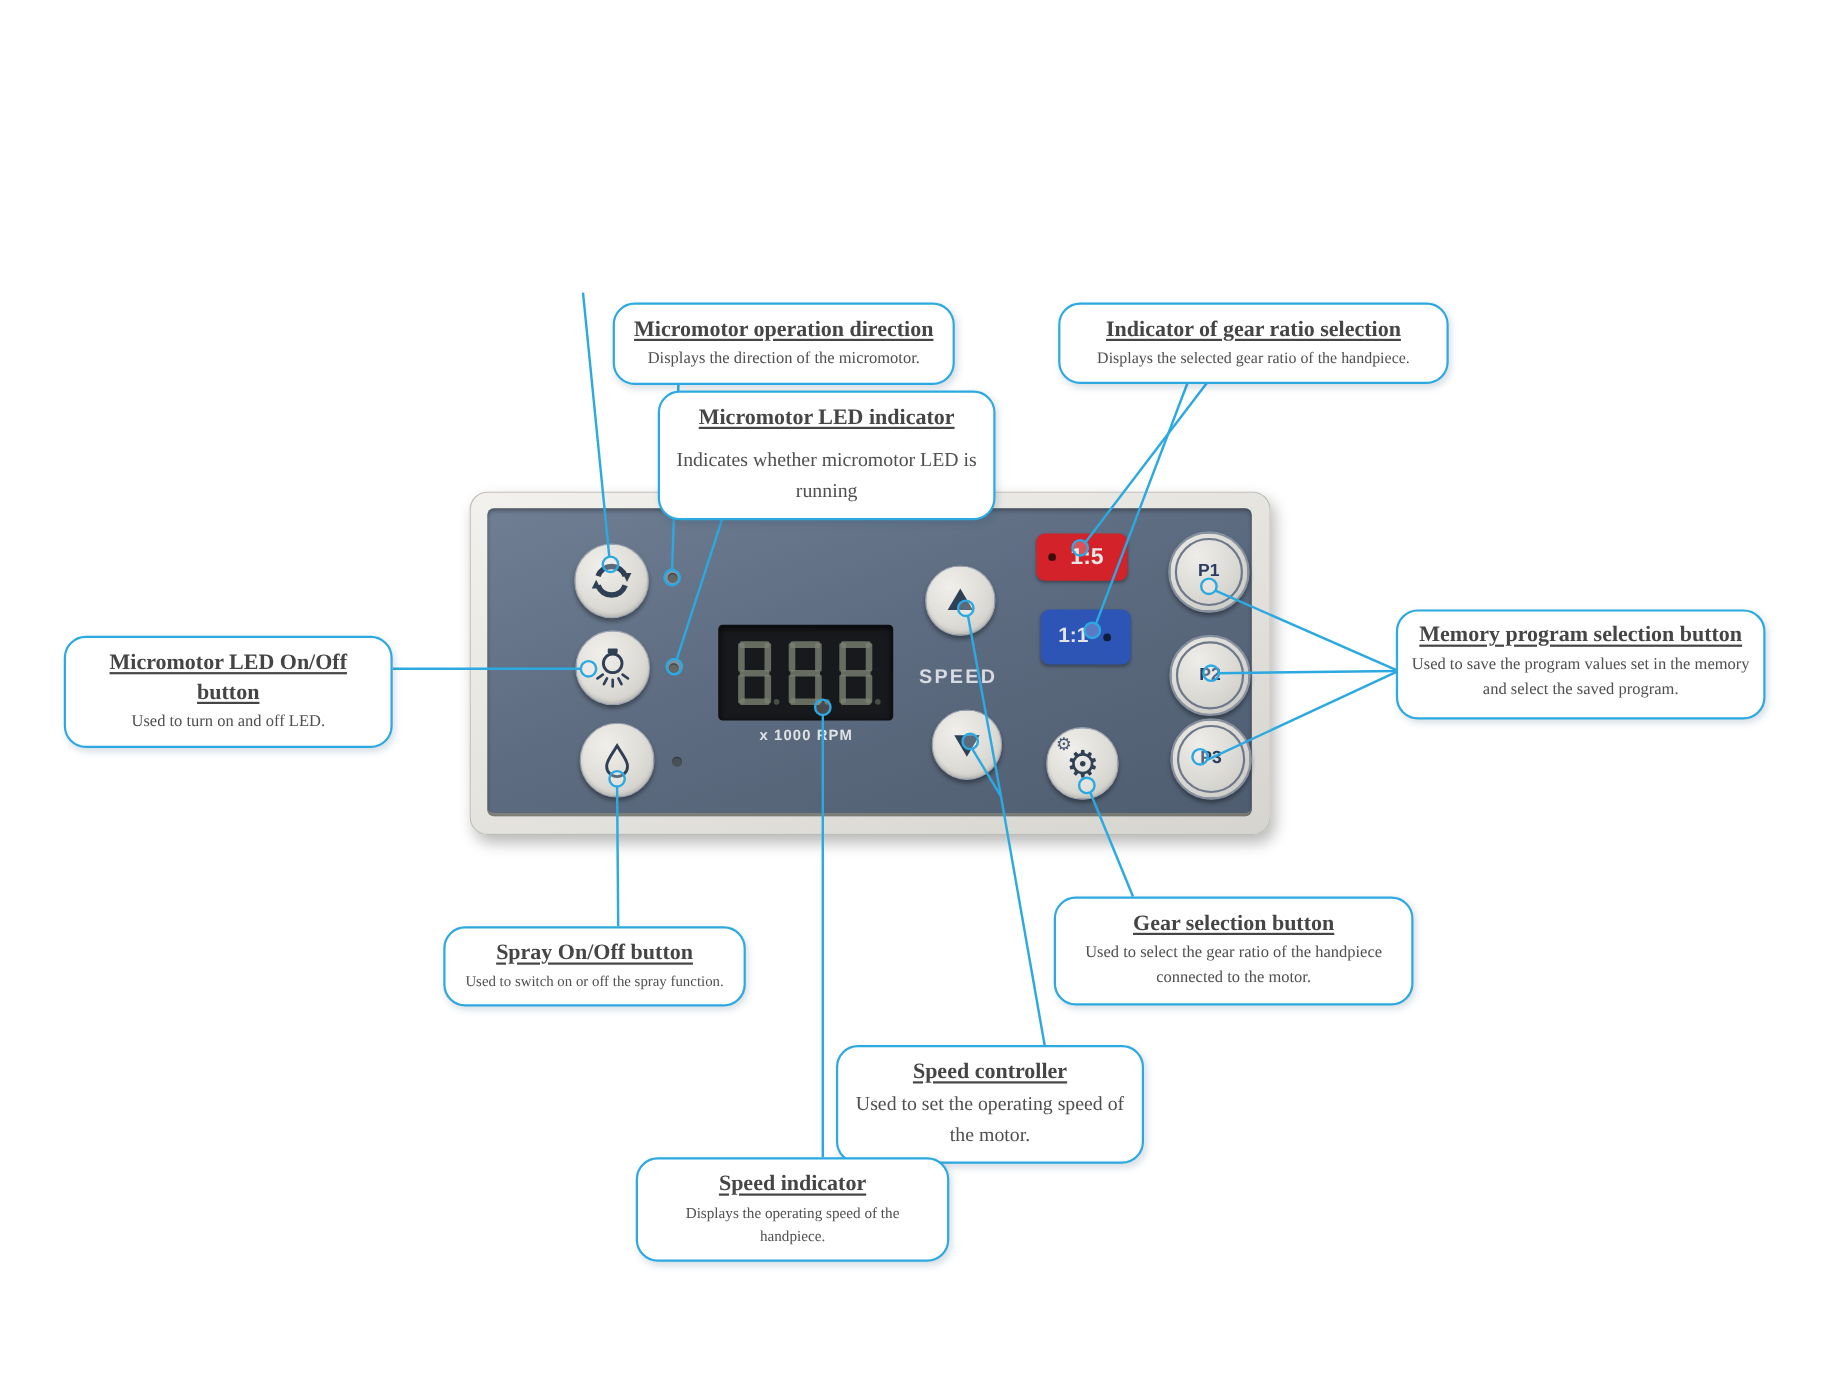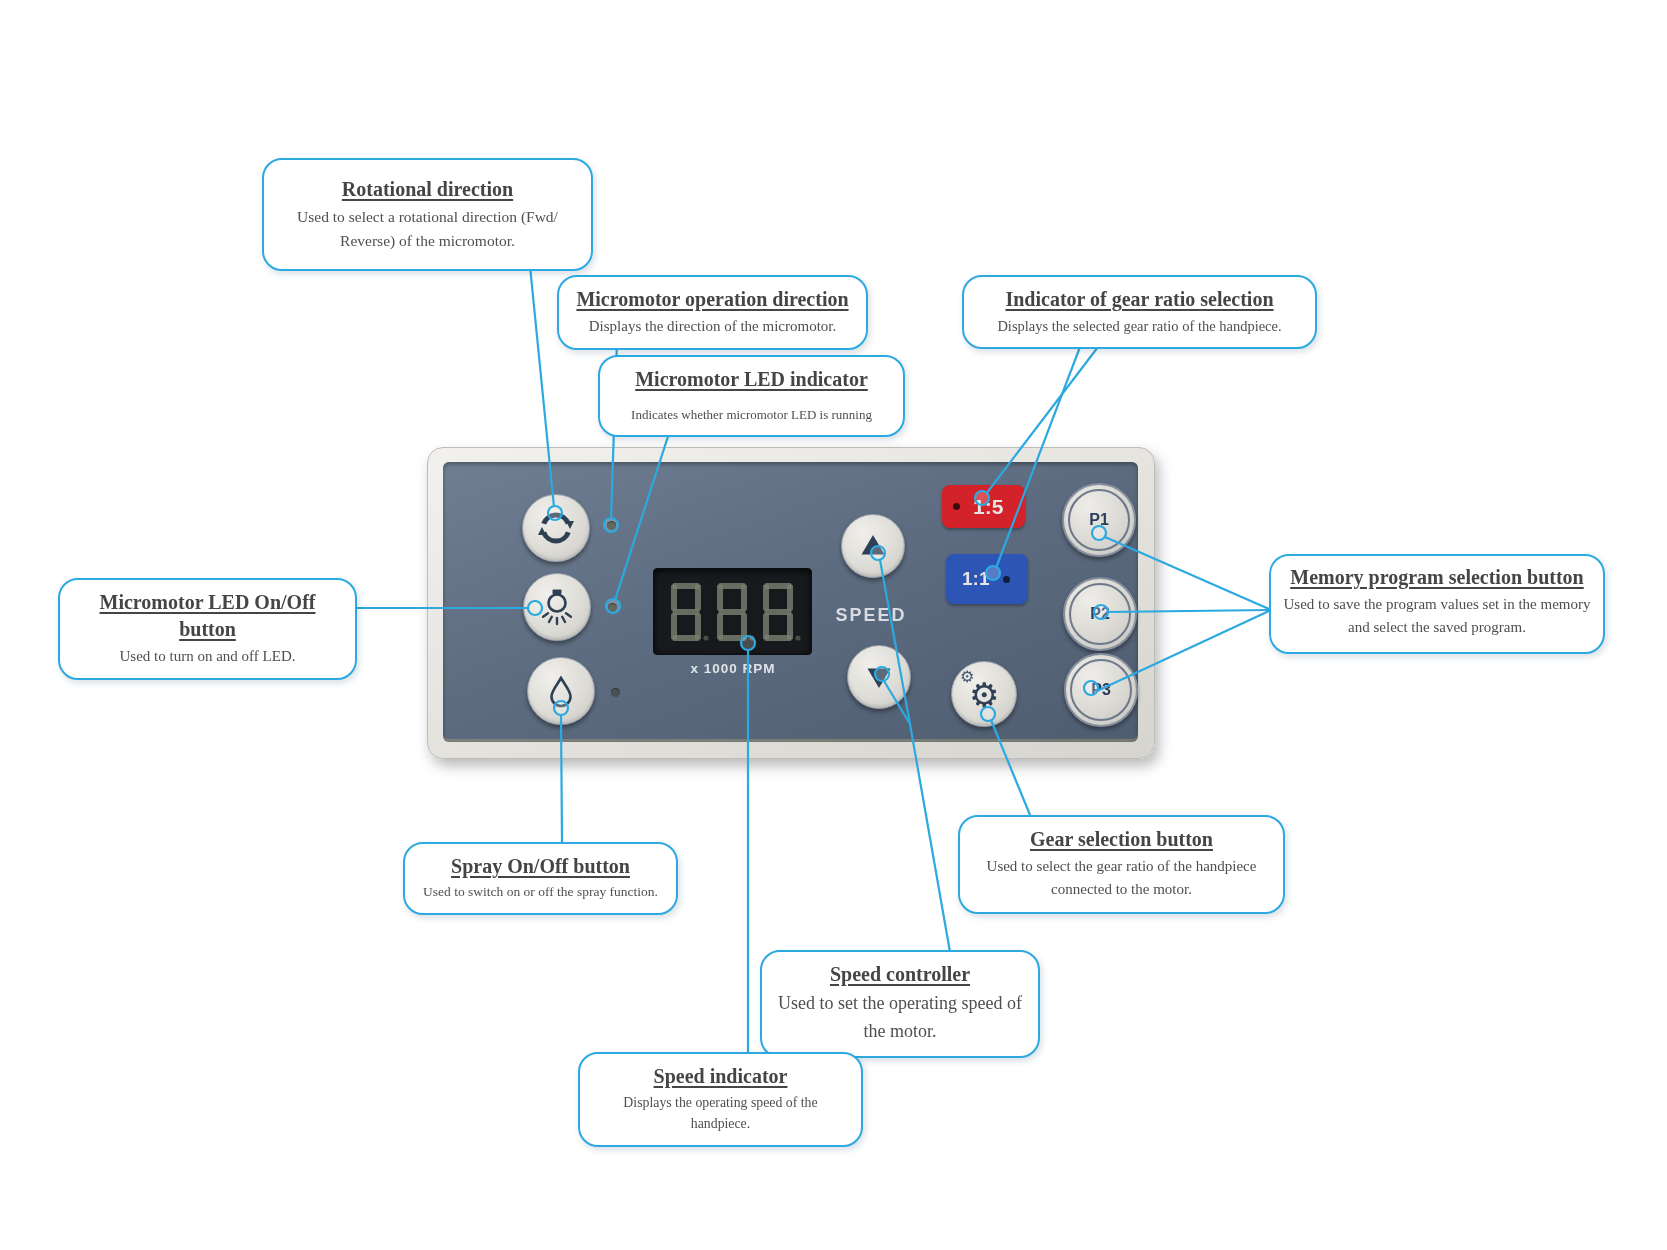--- a/index.html
+++ b/index.html
@@ -69,21 +69,21 @@
     padding:9px 12px 10px 12px;z-index:3;
   }
   .callout .ctitle{
     font-weight:700;color:#454545;font-size:20px;line-height:1.35;
     text-decoration:underline;text-underline-offset:3px;
   }
   .callout .cbody{color:#4f4f4f;font-size:15px;line-height:1.55;margin-top:2px;}
   .b1{left:262px;top:158px;width:331px;padding-top:16px;padding-bottom:16px;}
   .b1 .cbody{font-size:15.5px;}
   .b2{left:557px;top:275px;width:311px;}
-  .b3{left:598px;top:355px;width:307px;} .b3 .cbody{font-size:13px;margin-top:12px;}
+  .b3{left:598px;top:355px;width:307px;} .b3 .cbody{font-size:18px;margin-top:12px;}
   .b4{left:962px;top:275px;width:355px;} .b4 .cbody{font-size:14.5px;}
   .b5{left:58px;top:578px;width:299px;}
   .b6{left:1269px;top:554px;width:336px;padding-top:8px;padding-bottom:12px;}
   .b7{left:403px;top:842px;width:275px;} .b7 .cbody{font-size:13.5px;}
   .b8{left:958px;top:815px;width:327px;}
   .b9{left:760px;top:950px;width:280px;} .b9 .cbody{font-size:18px;}
   .b10{left:578px;top:1052px;width:285px;} .b10 .cbody{font-size:13.8px;}
   
   .overlay{position:absolute;left:0;top:0;z-index:2;pointer-events:none;}
   .pz{z-index:1;}
@@ -225,24 +225,20 @@
       <circle cx="993" cy="573" r="7"></circle>
       <circle cx="878" cy="553" r="7"></circle>
       <circle cx="882" cy="674" r="7"></circle>
       <circle cx="988" cy="714" r="7"></circle>
       <circle cx="1099" cy="533" r="7"></circle>
       <circle cx="1101" cy="612" r="7"></circle>
       <circle cx="1091" cy="688" r="7"></circle>
     </g>
   </svg>
 
-  <div class="callout b1">
-    <div class="ctitle">Rotational direction</div>
-    <div class="cbody">Used to select a rotational direction (Fwd/ Reverse) of the micromotor.</div>
-  </div>
   <div class="callout b2">
     <div class="ctitle">Micromotor operation direction</div>
     <div class="cbody">Displays the direction of the micromotor.</div>
   </div>
   <div class="callout b3">
     <div class="ctitle">Micromotor LED indicator</div>
     <div class="cbody">Indicates whether micromotor LED is running</div>
   </div>
   <div class="callout b4">
     <div class="ctitle">Indicator of gear ratio selection</div>

